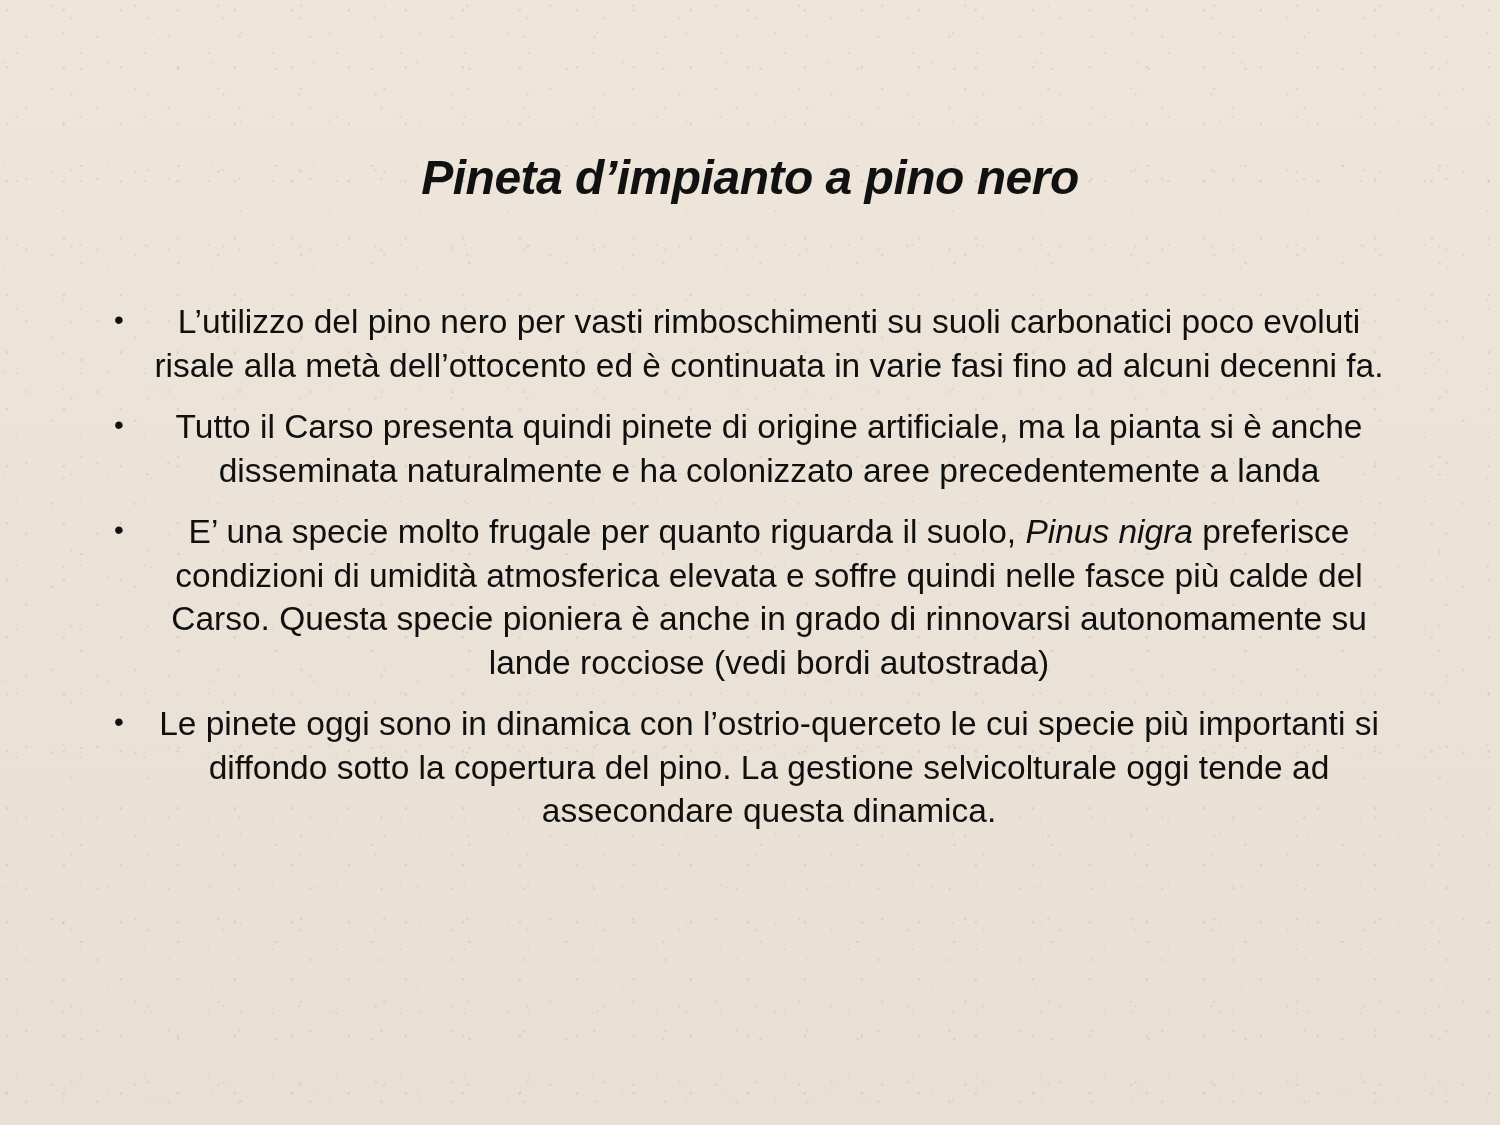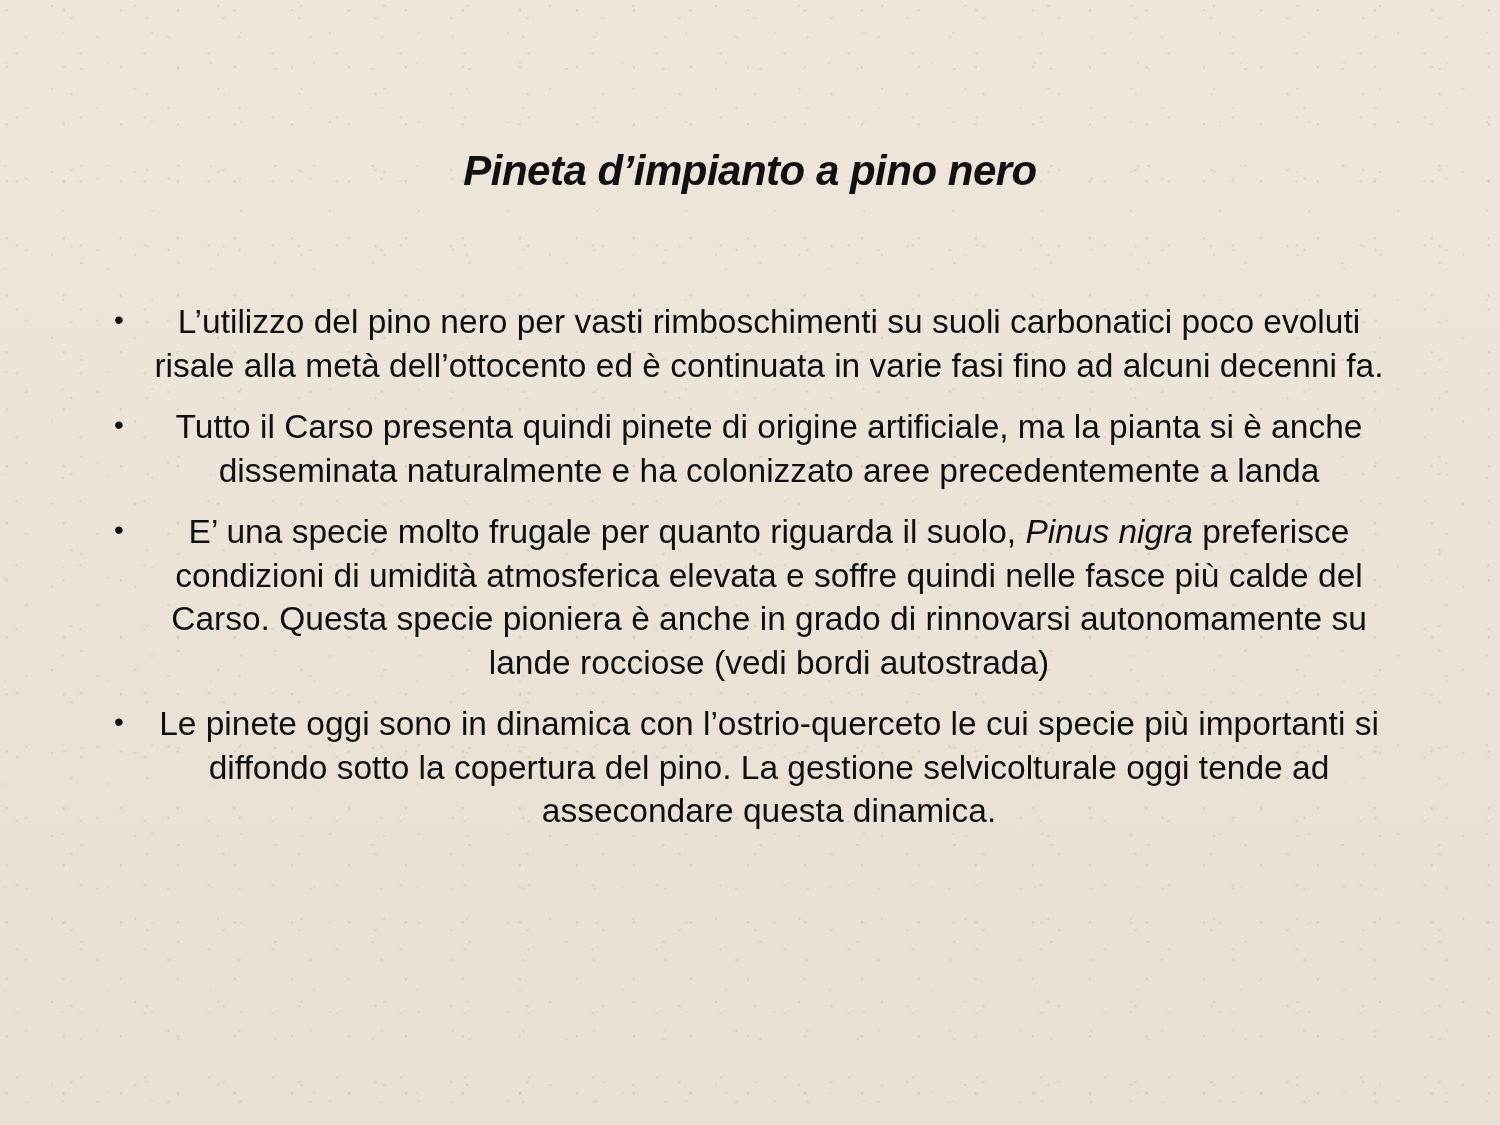--- a/index.html
+++ b/index.html
@@ -36,21 +36,21 @@
       64px 64px, 89px 89px, 103px 103px, 76px 76px,
       100% 100%;
   }
 
   .slide-title {
     position: absolute;
     left: 0;
     right: 0;
     top: 120px;
     text-align: center;
-    font-size: 42px;
+    font-size: 48px;
     font-style: italic;
     font-weight: 700;
     color: #111111;
     letter-spacing: -0.5px;
     line-height: 1.1;
   }
 
   .body-list {
     position: absolute;
     left: 108px;

